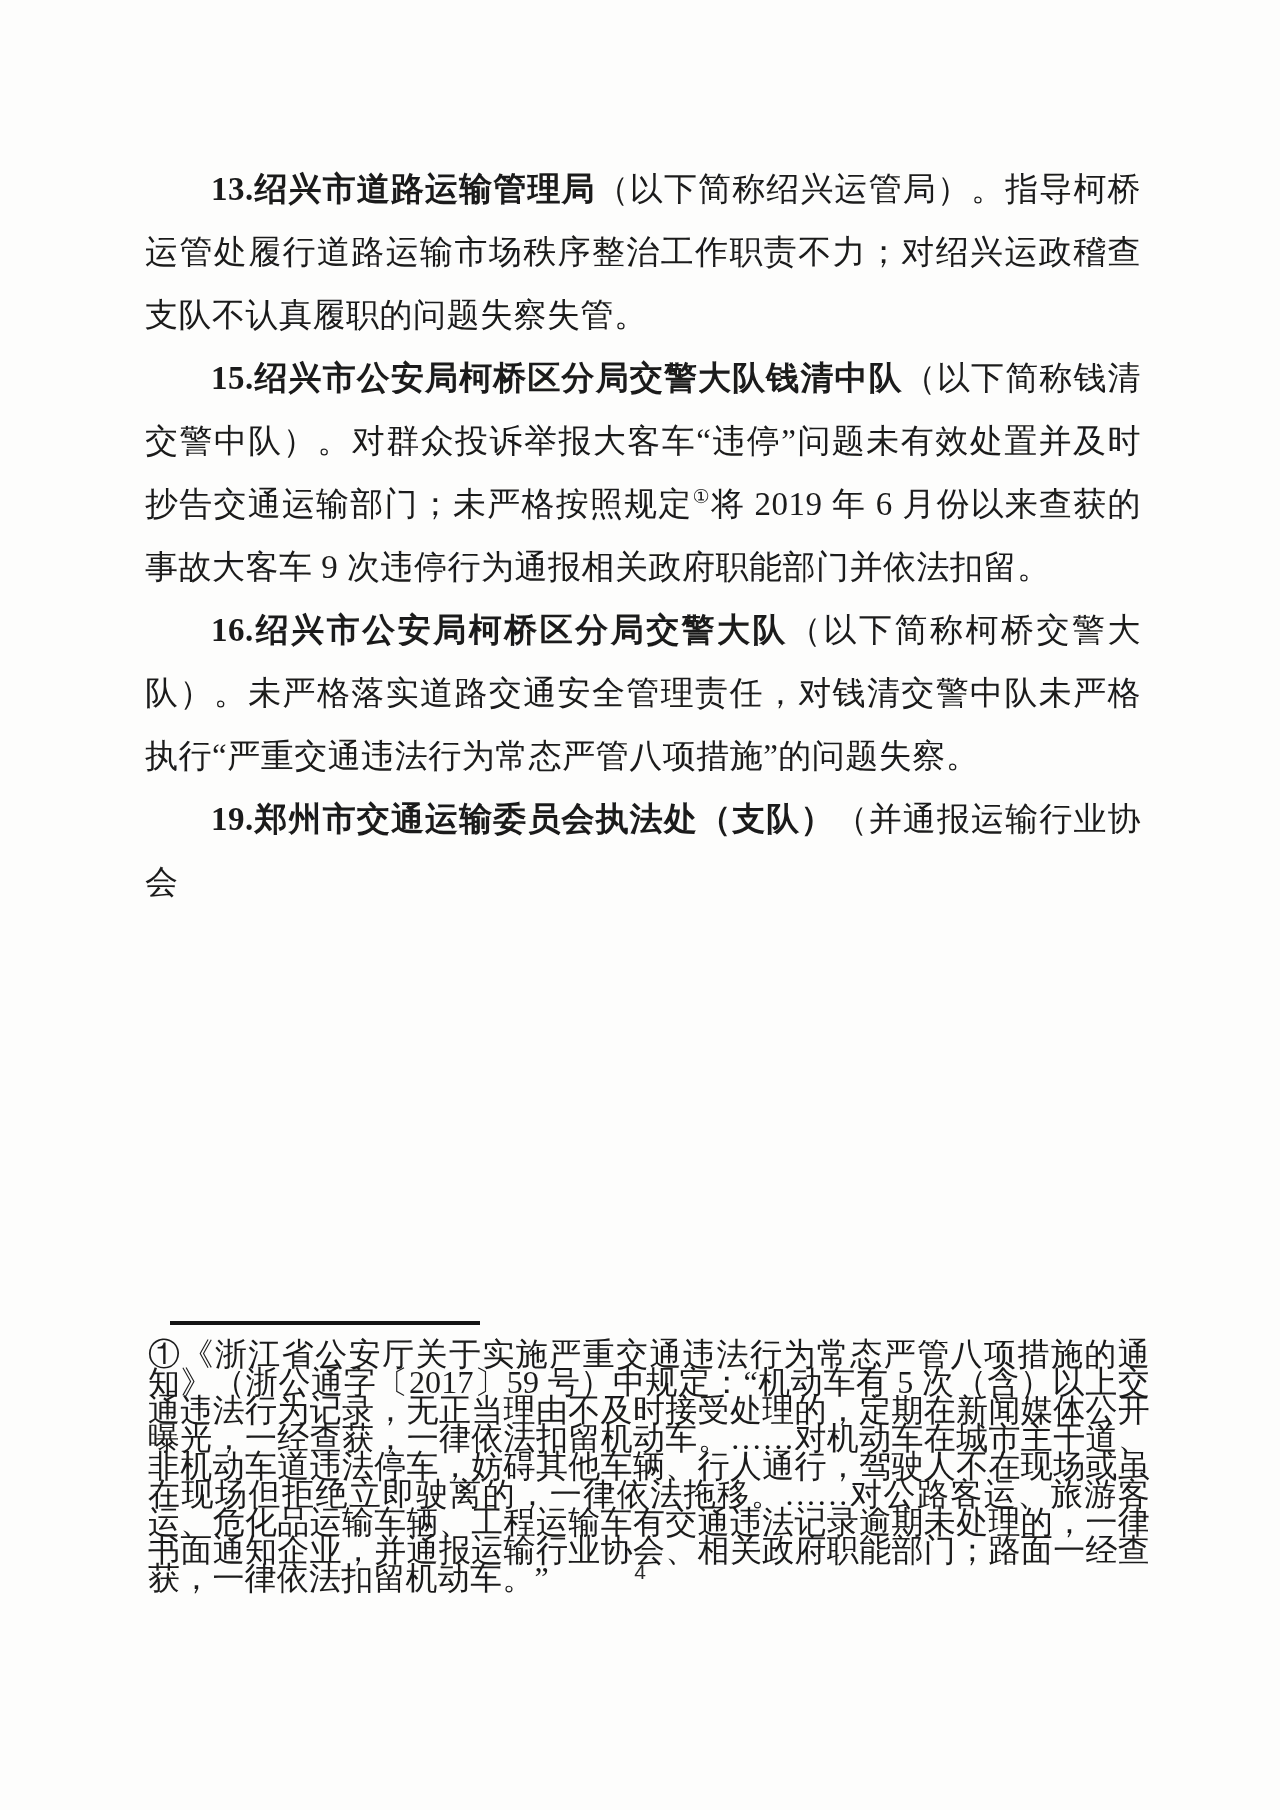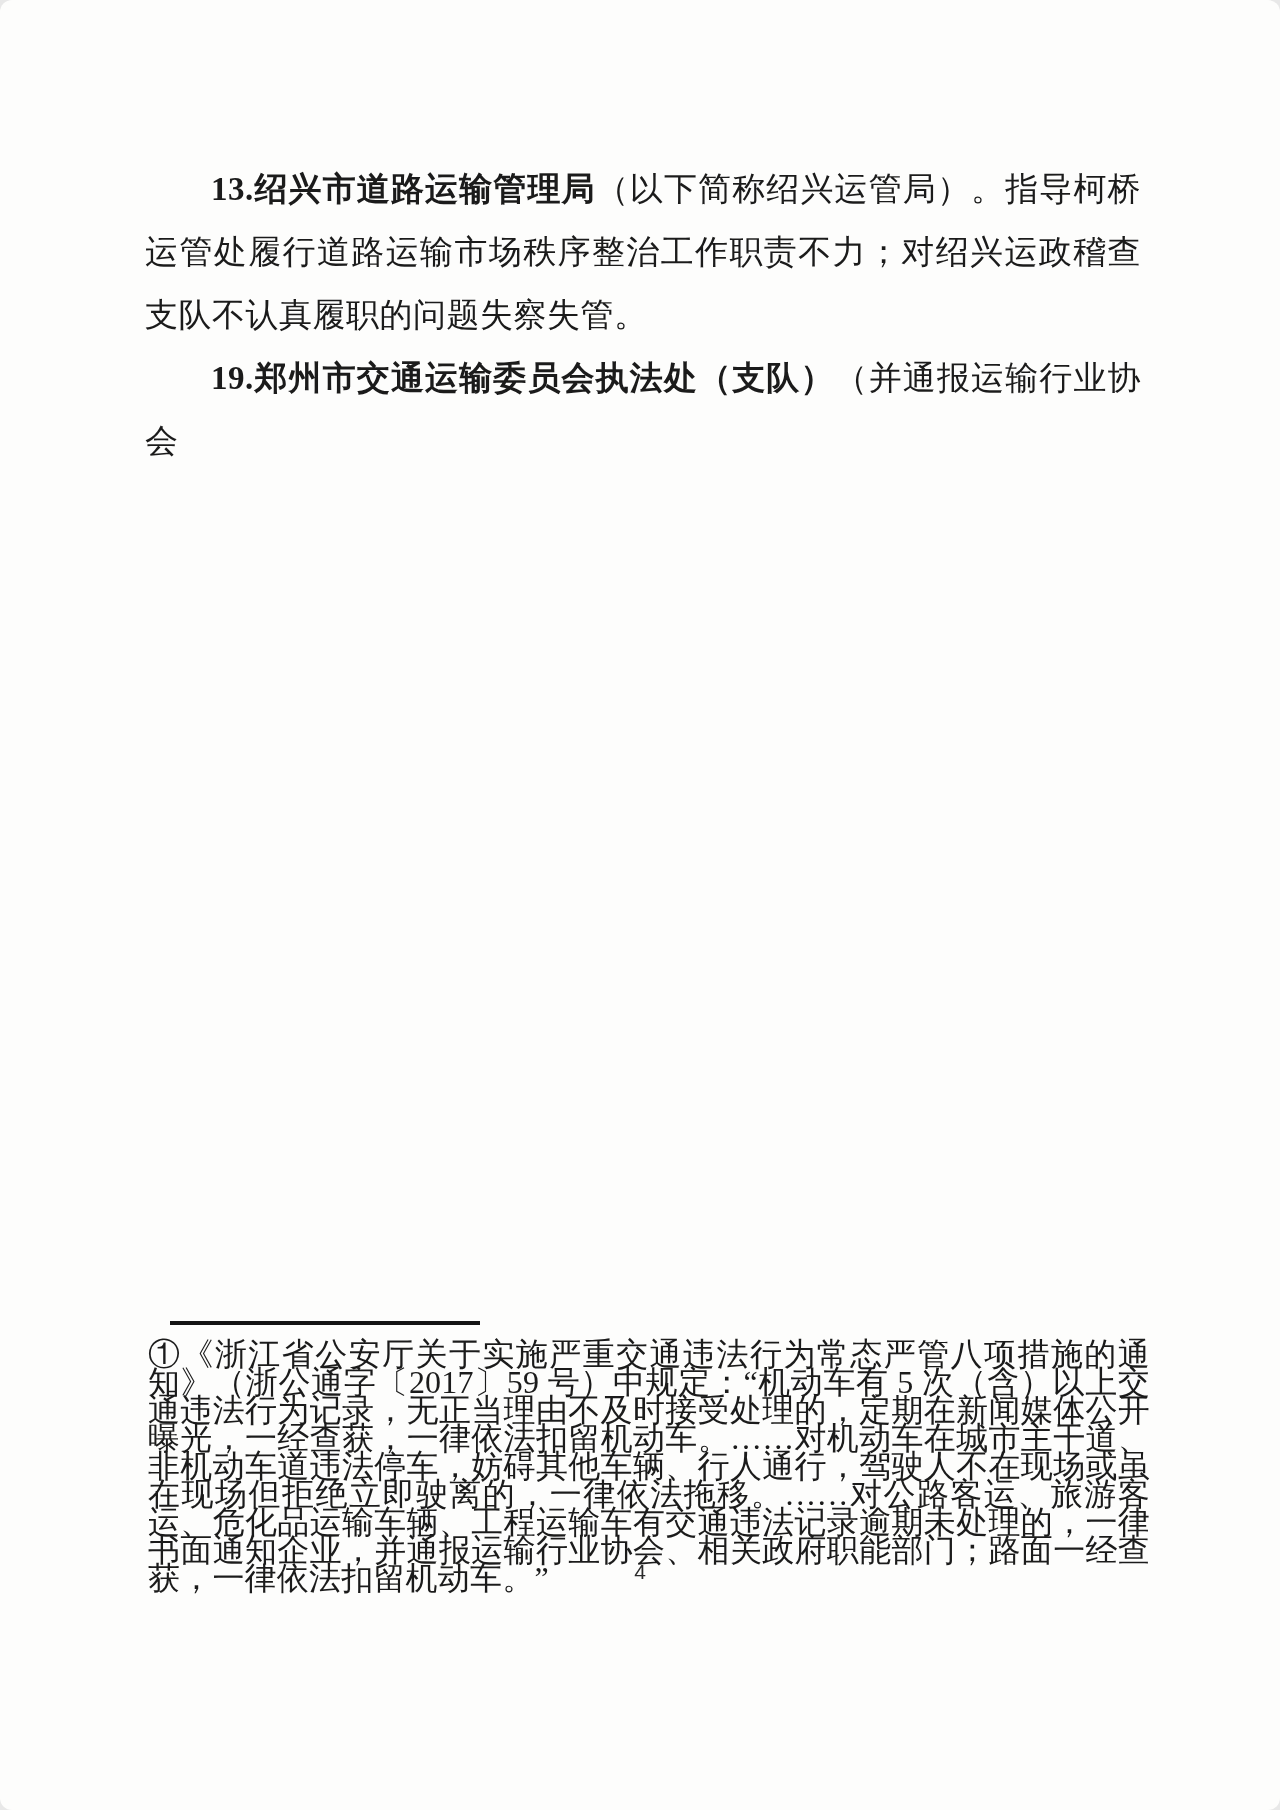--- a/index.html
+++ b/index.html
@@ -9,21 +9,20 @@
   }
   .page {
     position: relative;
     width: 1280px;
     height: 1810px;
     margin: 0 auto;
     background: #fdfdfc;
     color: #1b1b1b;
     font-family: "Liberation Serif", "DejaVu Serif", serif;
     overflow: hidden;
-    border-radius: 12px;
   }
   .body-text {
     position: absolute;
     left: 145px;
     top: 158px;
     width: 996px;
     font-size: 33px;
     line-height: 63px;
     text-align: justify;
     letter-spacing: 0.5px;
@@ -72,21 +71,23 @@
 </head>
 <body>
 
 <div class="page">
 
   <div class="body-text">
 
     <p class="para"><span class="heading">13.绍兴市道路运输管理局</span><span>（以下简称绍兴运管局）。指导柯桥运管处履行道路运输市场秩序整治工作职责不力；对绍兴运政稽查支队不认真履职的问题失察失管。</span><sup></sup><span></span></p>
 
 
+    <p class="para"><span class="heading">15.绍兴市公安局柯桥区分局交警大队钱清中队</span><span>（以下简称钱清交警中队）。对群众投诉举报大客车“违停”问题未有效处置并及时抄告交通运输部门；未严格按照规定</span><sup>①</sup><span>将 2019 年 6 月份以来查获的事故大客车 9 次违停行为通报相关政府职能部门并依法扣留。</span></p>
 
+    <p class="para"><span class="heading">16.绍兴市公安局柯桥区分局交警大队</span><span>（以下简称柯桥交警大队）。未严格落实道路交通安全管理责任，对钱清交警中队未严格执行“严重交通违法行为常态严管八项措施”的问题失察。</span><sup></sup><span></span></p>
 
 
     <p class="para"><span class="heading">19.郑州市交通运输委员会执法处（支队）</span><span>（并通报运输行业协会</span><sup></sup><span></span></p>
 
   </div>
 
   <div class="footnote-rule"></div>
 
   <div class="footnote"><span>①</span><span>《浙江省公安厅关于实施严重交通违法行为常态严管八项措施的通知》（浙公通字〔2017〕59 号）中规定：“机动车有 5 次（含）以上交通违法行为记录，无正当理由不及时接受处理的，定期在新闻媒体公开曝光，一经查获，一律依法扣留机动车。……对机动车在城市主干道、非机动车道违法停车，妨碍其他车辆、行人通行，驾驶人不在现场或虽在现场但拒绝立即驶离的，一律依法拖移。……对公路客运、旅游客运、危化品运输车辆、工程运输车有交通违法记录逾期未处理的，一律书面通知企业，并通报运输行业协会、相关政府职能部门；路面一经查获，一律依法扣留机动车。”</span></div>
 

